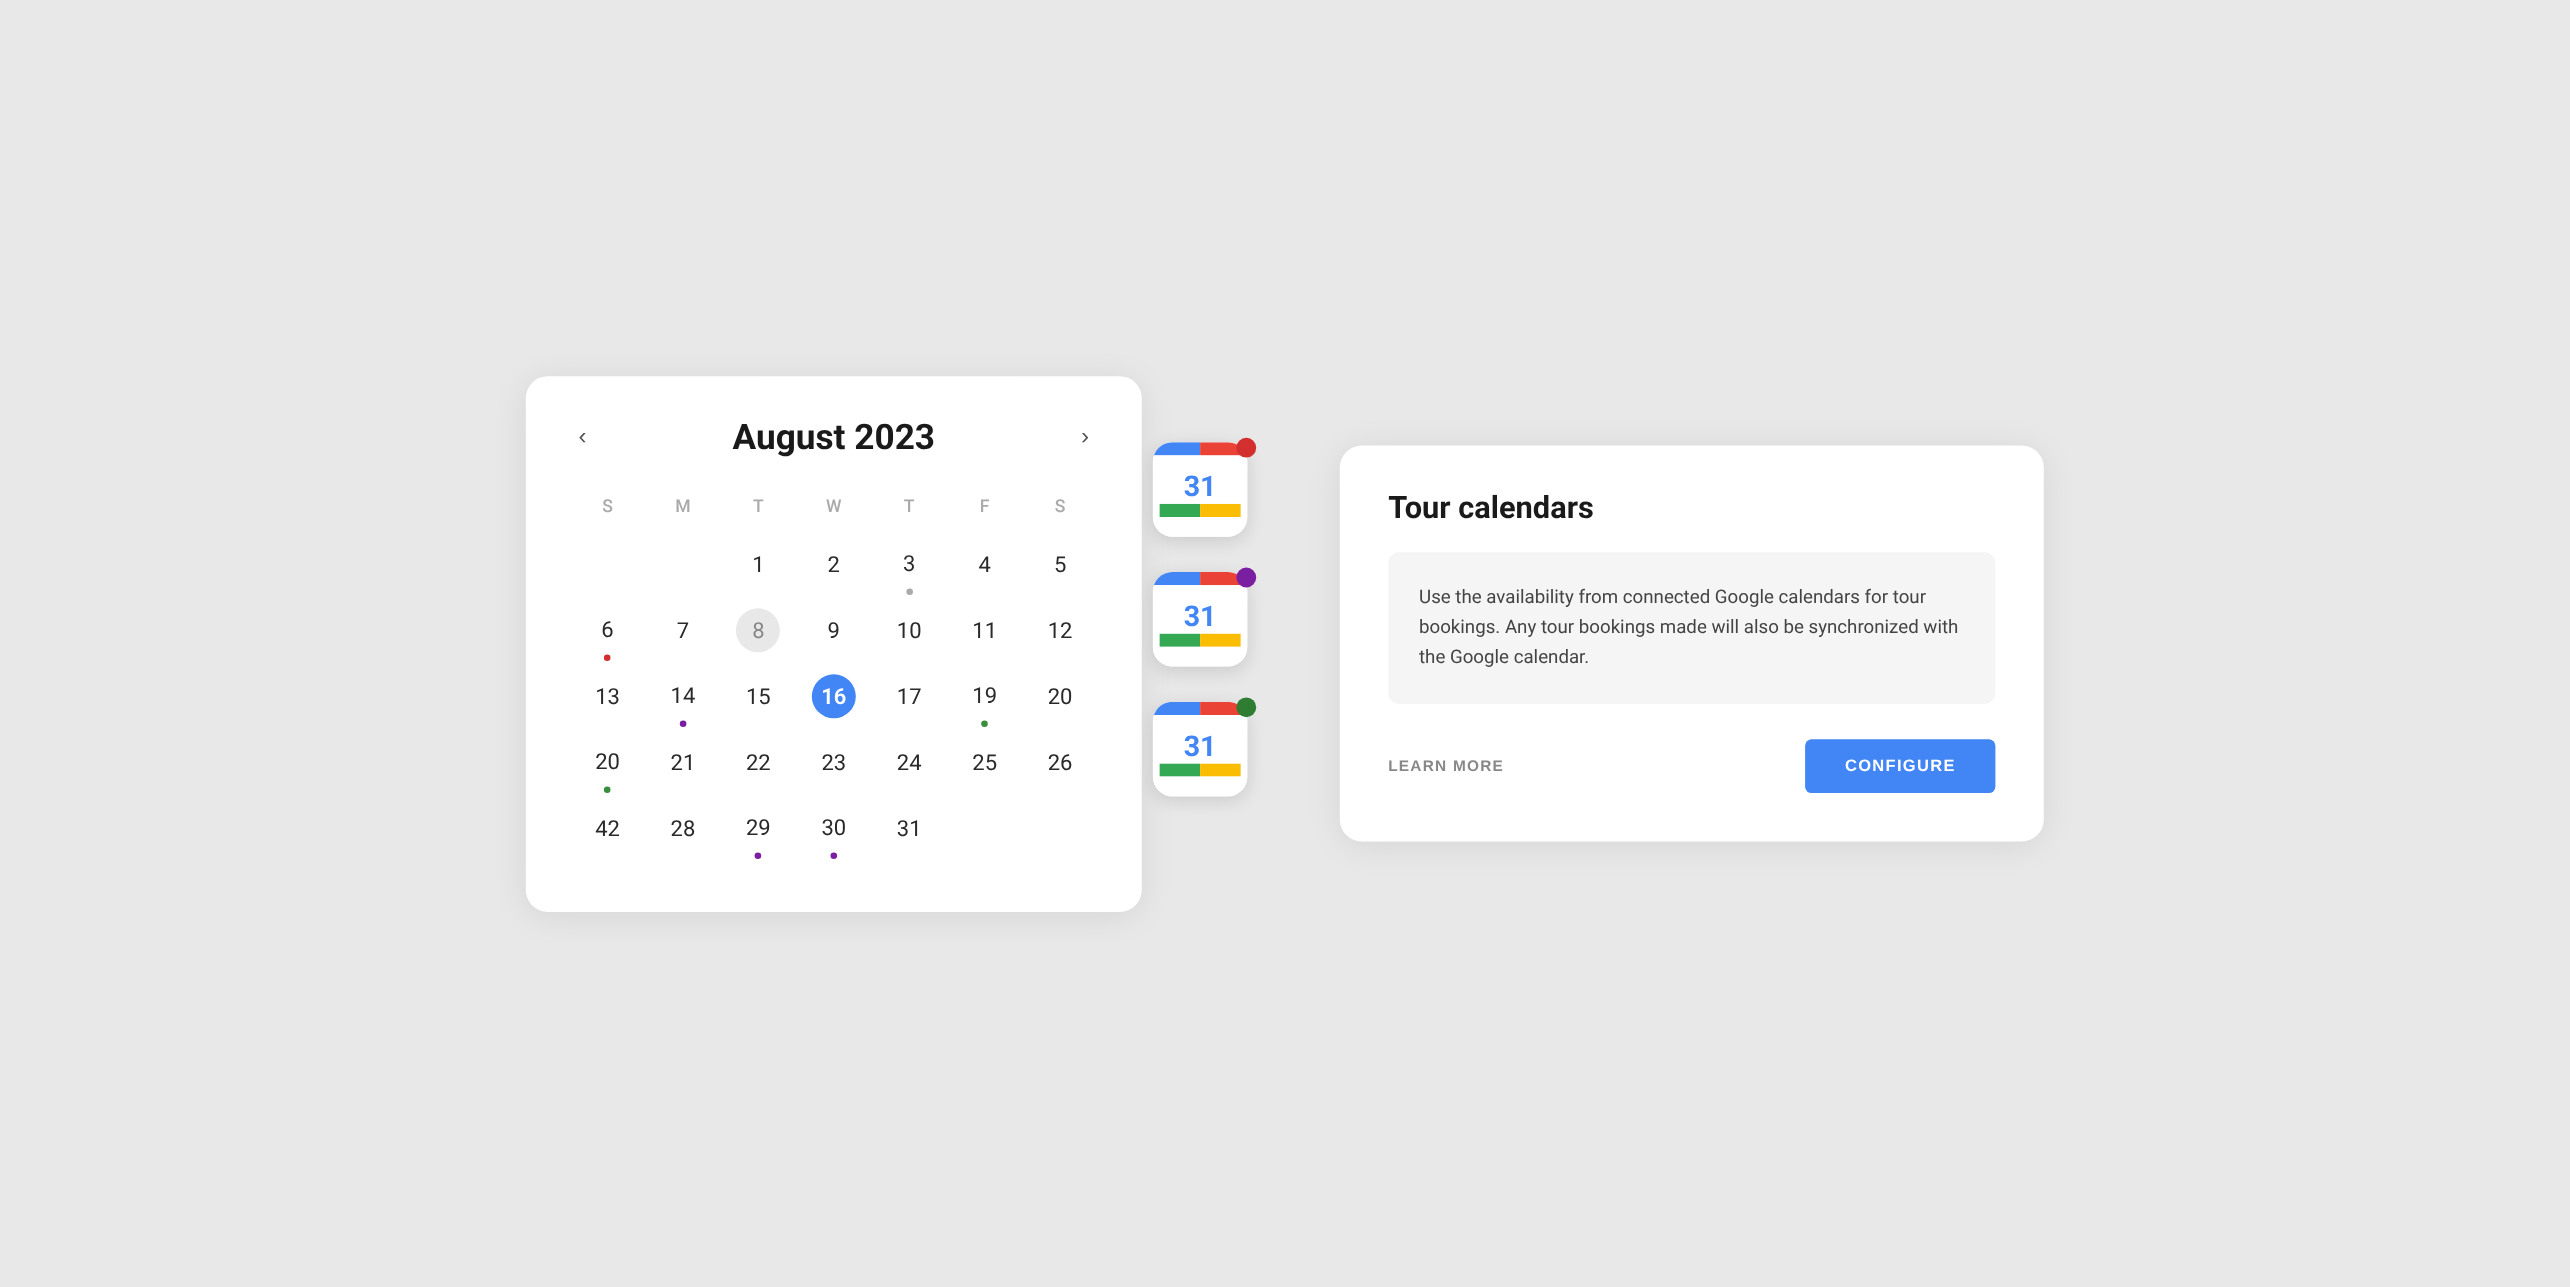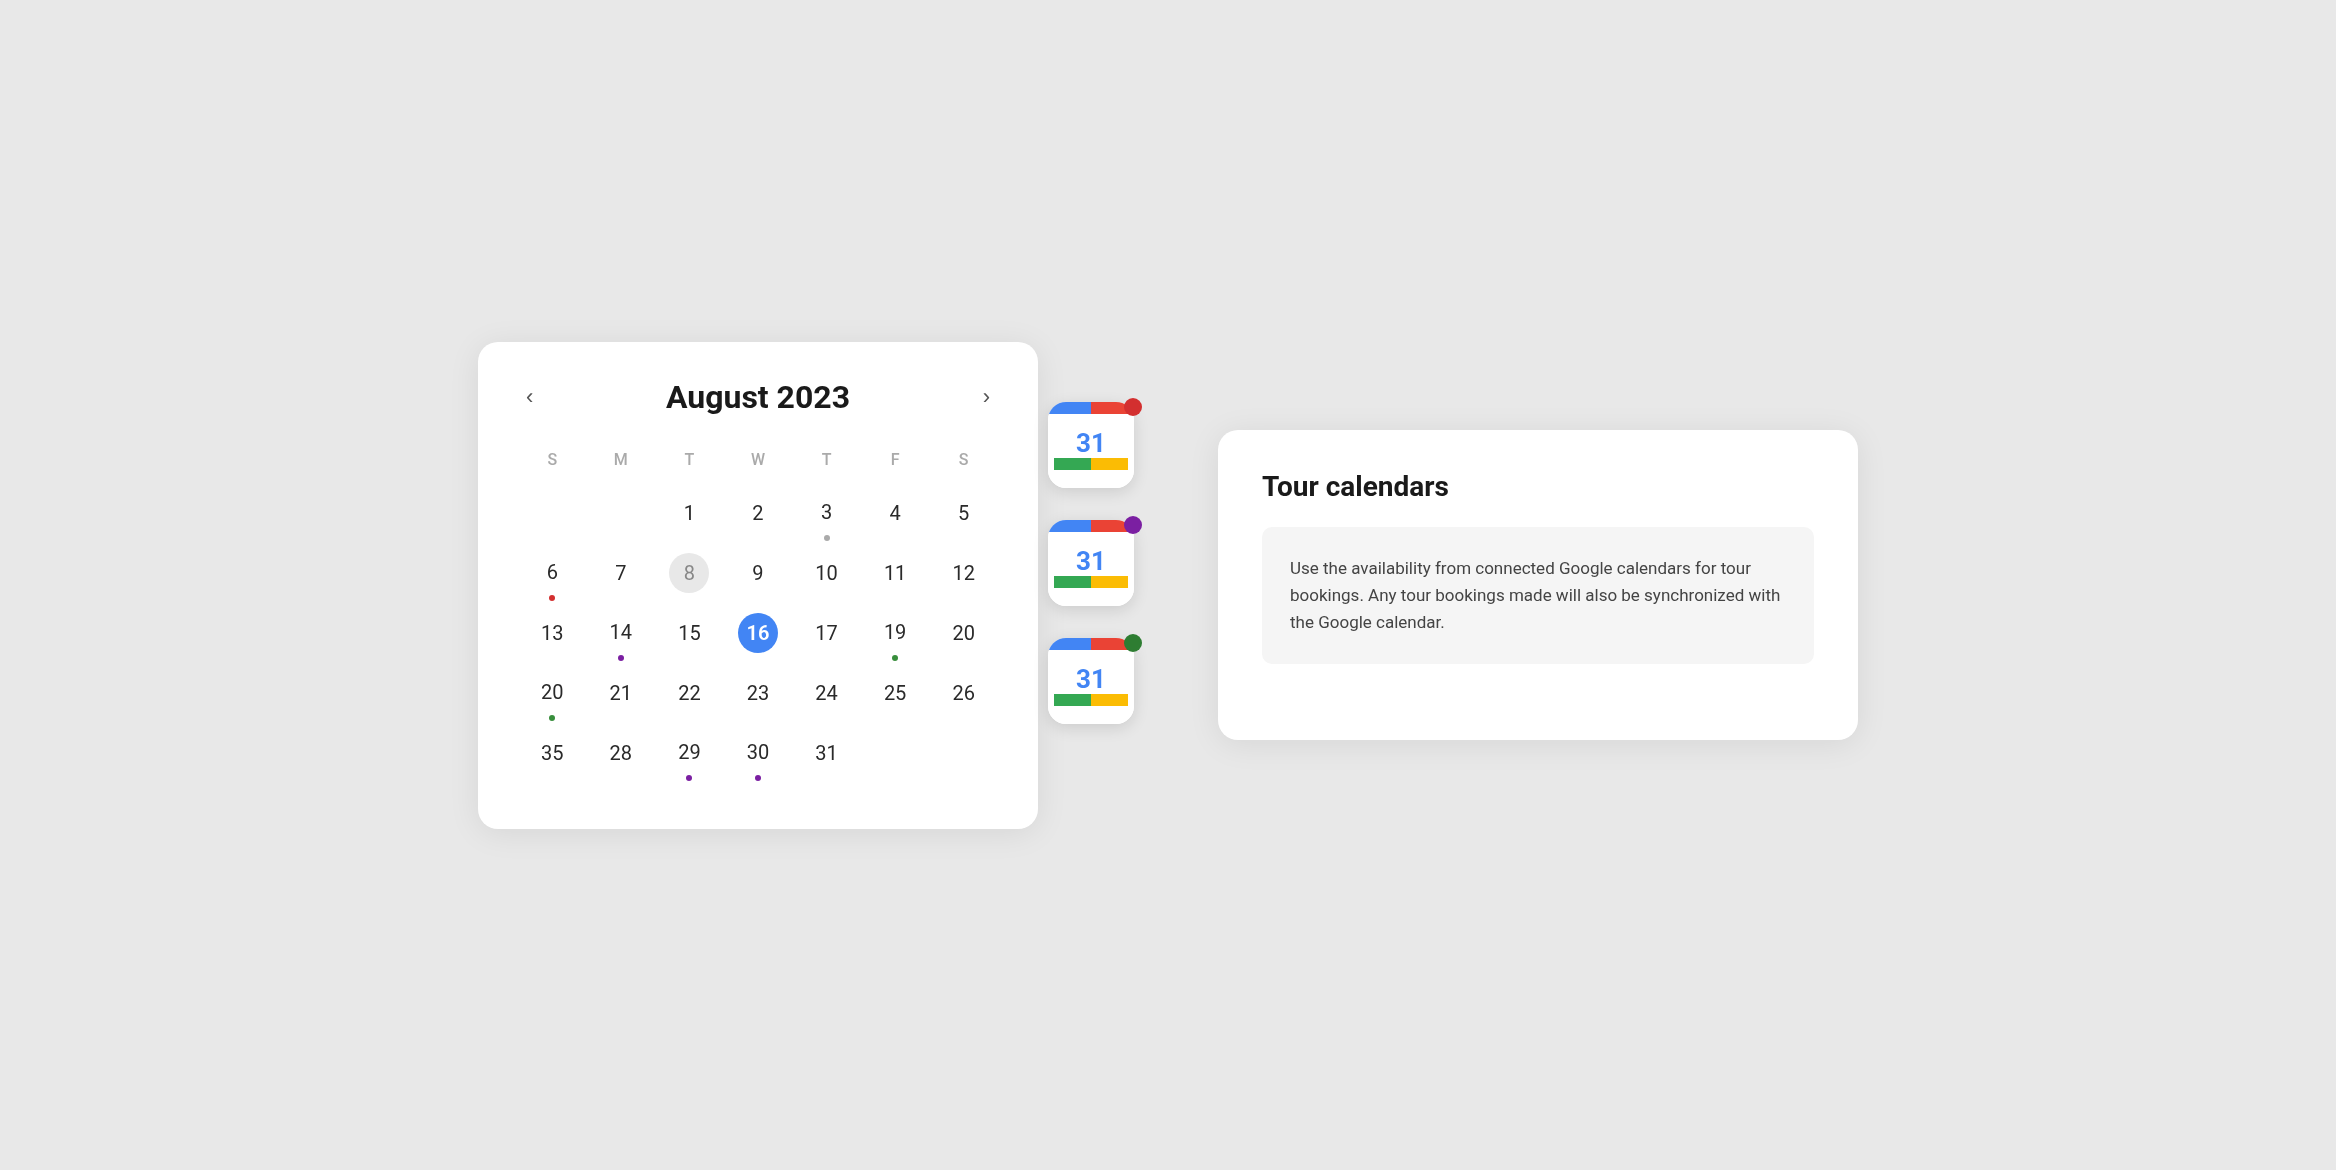--- a/index.html
+++ b/index.html
@@ -364,21 +364,21 @@
             <span class="day-number">24</span>
           </div>
         <div class="day-cell">
             <span class="day-number">25</span>
           </div>
         <div class="day-cell">
             <span class="day-number">26</span>
           </div>
 
         <div class="day-cell">
-            <span class="day-number">35</span>
+            <span class="day-number">42</span>
           </div>
         <div class="day-cell">
             <span class="day-number">28</span>
           </div>
         <div class="day-cell">
           <span class="day-number">29</span>
           <div class="day-dot dot-purple"></div>
         </div>
         <div class="day-cell">
           <span class="day-number">30</span>
@@ -439,15 +439,19 @@
         </div>
       </div>
     </div>
   </div>
 
   <div class="tour-card">
     <h2 class="tour-title">Tour calendars</h2>
     <div class="tour-description-box">
       <p class="tour-description-text">Use the availability from connected Google calendars for tour bookings. Any tour bookings made will also be synchronized with the Google calendar.</p>
     </div>
+    <div class="tour-actions">
+      <button class="learn-more-btn">LEARN MORE</button>
+      <button class="configure-btn">CONFIGURE</button>
+    </div>
   </div>
 
 </div>
 
 </body></html>

